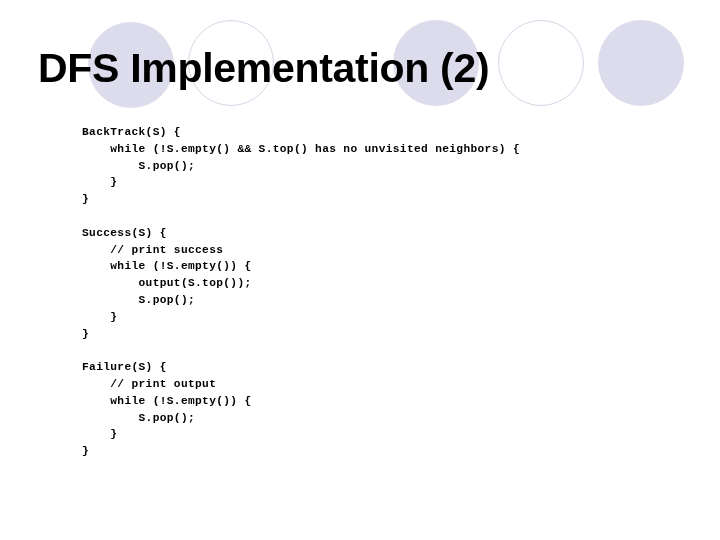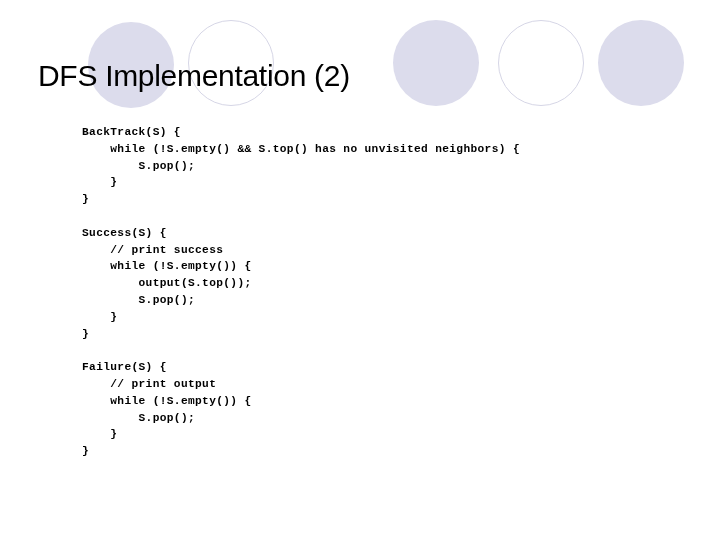--- a/index.html
+++ b/index.html
@@ -41,24 +41,24 @@
   }
   .deco-circle.outlined {
     background: transparent;
     border: 1.5px solid #d6d6e6;
   }
 
   
   .slide-title {
     position: absolute;
     left: 38px;
-    top: 56px;
+    top: 48px;
     font-family: "Liberation Sans", sans-serif;
-    font-size: 30px;
-    font-weight: 400;
+    font-size: 41px;
+    font-weight: 700;
     color: #000000;
     letter-spacing: -0.3px;
     white-space: pre;
     line-height: 40px;
   }
 
   
   .code-body {
     position: absolute;
     left: 42px;

